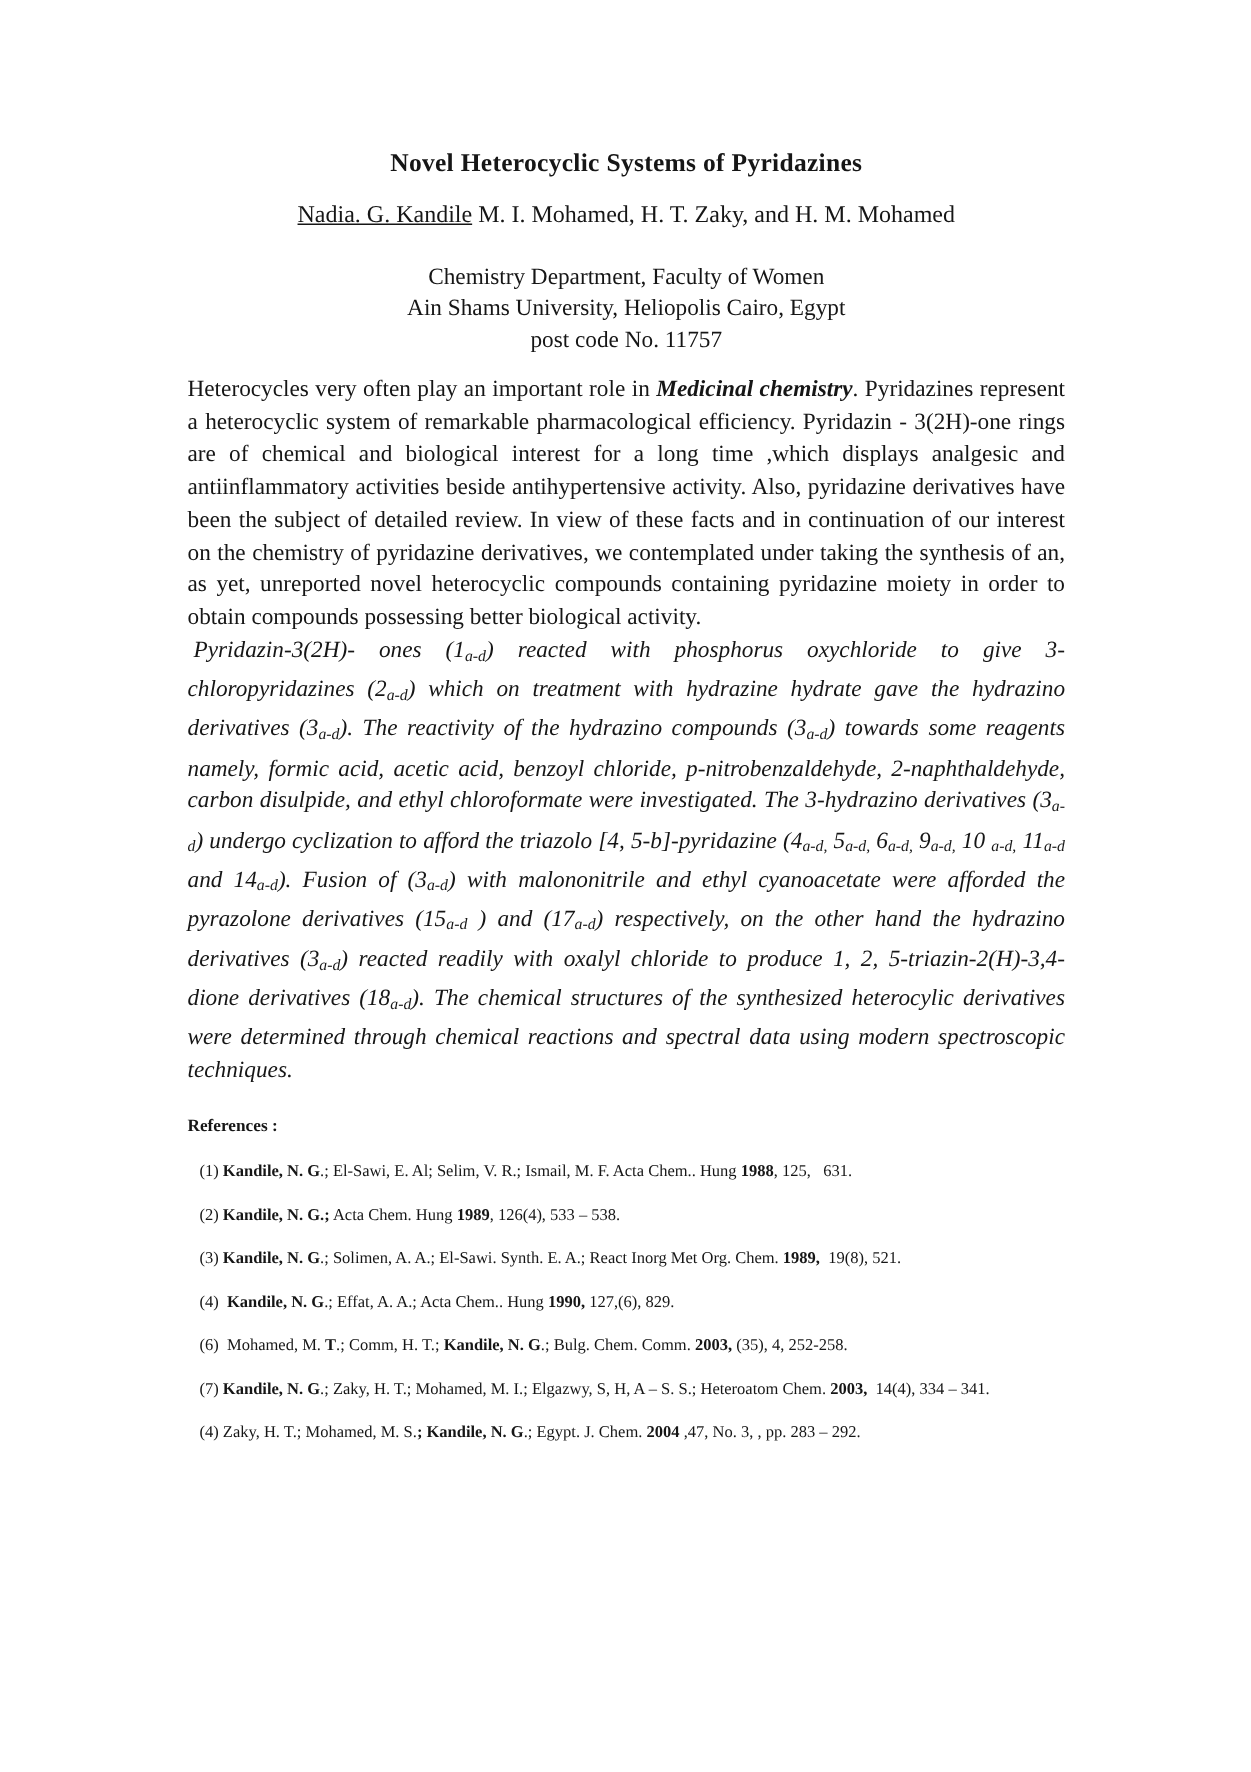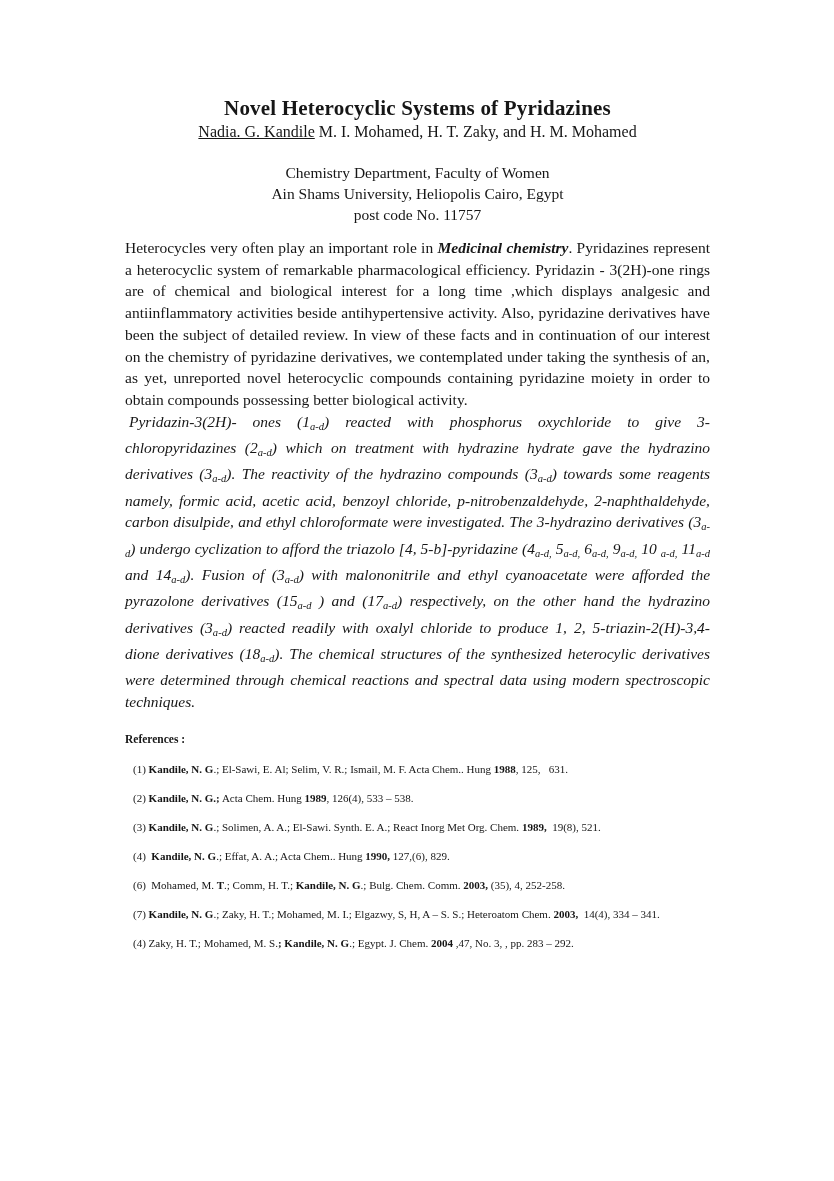--- a/index.html
+++ b/index.html
@@ -11,29 +11,30 @@
     position:relative;
     overflow:hidden;
   }
   .page{
     box-sizing:border-box;
     width:834px;height:1181px;
     padding:97px 124px 40px 125px;
   }
   .title{
     text-align:center;
-    font-size:21px;
+    font-size:17px;
     font-weight:bold;
     line-height:23px;
     letter-spacing:0.2px;
   }
   .authors{
     text-align:center;
     font-size:16px;
     line-height:23px;
+    margin-top:12px;
   }
   .aff-block{margin-top:19px;}
   .aff-line{
     text-align:center;
     font-size:15.5px;
     line-height:21px;
   }
   .u{text-decoration:underline;}
   .abstract{
     margin-top:12px;

